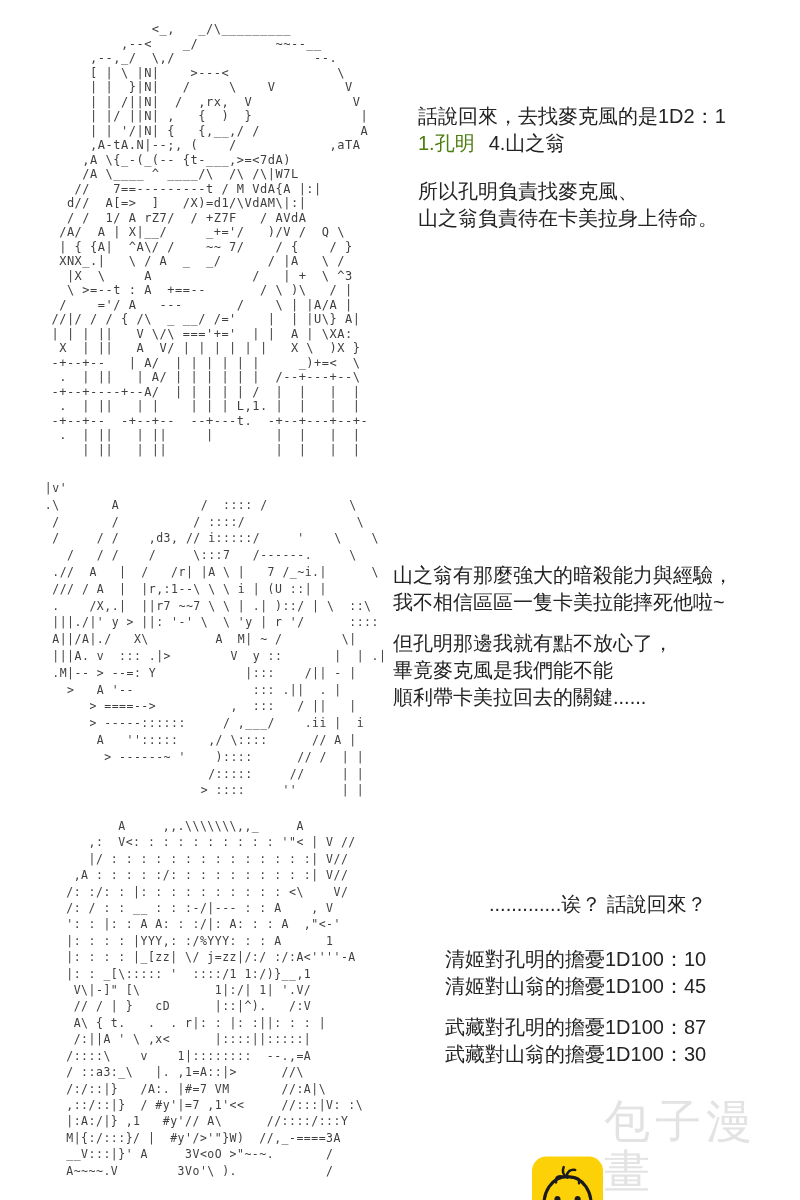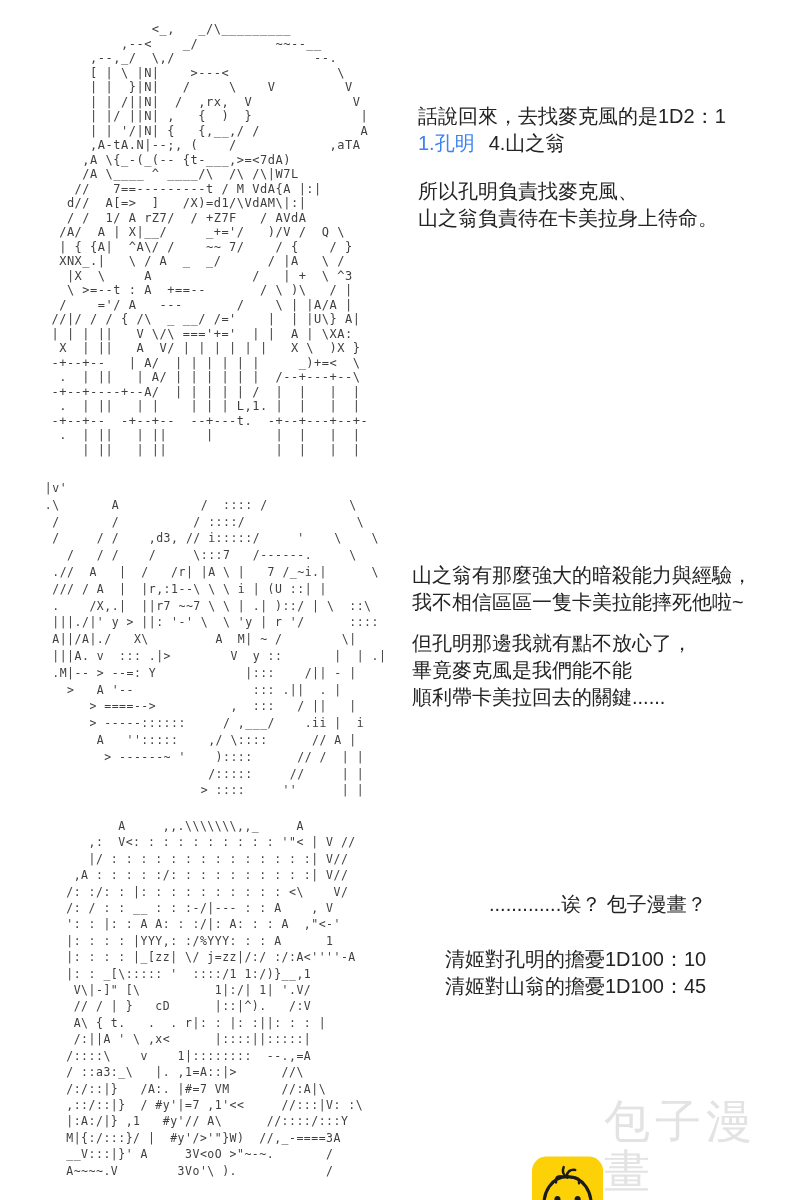--- a/index.html
+++ b/index.html
@@ -14,21 +14,21 @@
   }
   #aa-top{left:36px;top:22px;font-size:12px;line-height:14.5px;letter-spacing:.5px;}
   #aa-mid{left:30px;top:480px;font-size:11.5px;line-height:16.8px;letter-spacing:.5px;}
   #aa-bot{left:44px;top:818px;font-size:11.5px;line-height:16.4px;letter-spacing:.5px;}
   .txt{
     position:absolute;color:#232323;font-size:20px;line-height:27px;
     font-family:"Liberation Sans",sans-serif;
   }
   .preline{white-space:pre-line;}
   #panel-1{left:418px;top:103px;width:370px;}
-  #panel-2{left:412px;top:562px;width:375px;}
+  #panel-2{left:393px;top:562px;width:375px;}
   #panel-3-reaction{left:489px;top:891px;width:300px;}
   #panel-3-rolls{left:445px;top:946px;width:340px;}
   .para-gap-sm{margin-top:21px;}
   .para-gap-lg{margin-top:40px;}
   .para-gap-md{margin-top:14px;}
   .choice-red{margin-right:14px;}
   .logo{
     position:absolute;left:484px;top:1096px;
     display:flex;align-items:flex-end;gap:1px;margin-left:48px;
   }
@@ -71,21 +71,21 @@
    .  | ||   | A/ | | | | | |  /--+---+--\
   -+--+----+--A/  | | | | | /  |  |   |  |
    .  | ||   | |    | | | L,1. |  |   |  |
   -+--+--  -+--+--  --+---t.  -+--+---+--+-
    .  | ||   | ||     |        |  |   |  |
       | ||   | ||              |  |   |  |</pre>
 
 <div id="panel-1" class="txt">
   <div>話說回來，去找麥克風的是1D2：1</div>
   <div>
-    <span class="choice-red" style="color: #3b82f6;">1.孔明</span><span>4.山之翁</span>
+    <span class="choice-red" style="color: #4d7c0f;">1.孔明</span><span>4.山之翁</span>
   </div>
   <div class="preline para-gap-sm">所以孔明負責找麥克風、
 山之翁負責待在卡美拉身上待命。</div>
 </div>
 
 <pre id="aa-mid" class="aa">  |v'
   .\       A           /  :::: /           \
    /       /          / ::::/               \
    /     / /    ,d3, // i:::::/     '    \    \
      /   / /    /     \:::7   /------.     \
@@ -128,25 +128,27 @@
     /:||A ' \ ,x&lt;      |::::||:::::|
    /::::\    v    1|::::::::  --.,=A
    / ::a3:_\   |. ,1=A::|&gt;      //\
    /:/::|}   /A:. |#=7 VM       //:A|\
    ,::/::|}  / #y'|=7 ,1'&lt;&lt;     //:::|V: :\
    |:A:/|} ,1   #y'// A\      //::::/:::Y
    M|{:/:::}/ |  #y'/&gt;'"}W)  //,_-====3A
    __V:::|}' A     3V&lt;oO &gt;"~-~.       /
    A~~~~.V        3Vo'\ ).            /</pre>
 
-<div id="panel-3-reaction" class="txt">.............诶？ 包子漫畫？</div>
+<div id="panel-3-reaction" class="txt">.............诶？ 話說回來？</div>
 
 <div id="panel-3-rolls" class="txt">
   <div class="preline">清姬對孔明的擔憂1D100：10
 清姬對山翁的擔憂1D100：45</div>
+  <div class="preline para-gap-md">武藏對孔明的擔憂1D100：87
+武藏對山翁的擔憂1D100：30</div>
 </div>
 
 <div class="logo">
   <svg class="logo-badge" width="74" height="74" viewBox="0 0 74 74">
     <rect x="0" y="0" width="74" height="74" rx="15" fill="#fdd108"></rect>
     <ellipse cx="37" cy="58" rx="26" ry="4.5" fill="#1b1b1b"></ellipse>
     <path d="M 13,56 C 10,37 21,21 37,21 C 53,21 64,37 61,56 Z" fill="#fdd108" stroke="#1b1b1b" stroke-width="3.2" stroke-linejoin="round"></path>
     <path d="M 36,21 q 1,-8 9,-7" fill="none" stroke="#1b1b1b" stroke-width="2.6" stroke-linecap="round"></path>
     <path d="M 37,22 q -7,-4 -4,-11" fill="none" stroke="#1b1b1b" stroke-width="2.6" stroke-linecap="round"></path>
     <path d="M 33,21 q -9,-2 -8,6" fill="none" stroke="#1b1b1b" stroke-width="2.6" stroke-linecap="round"></path>

